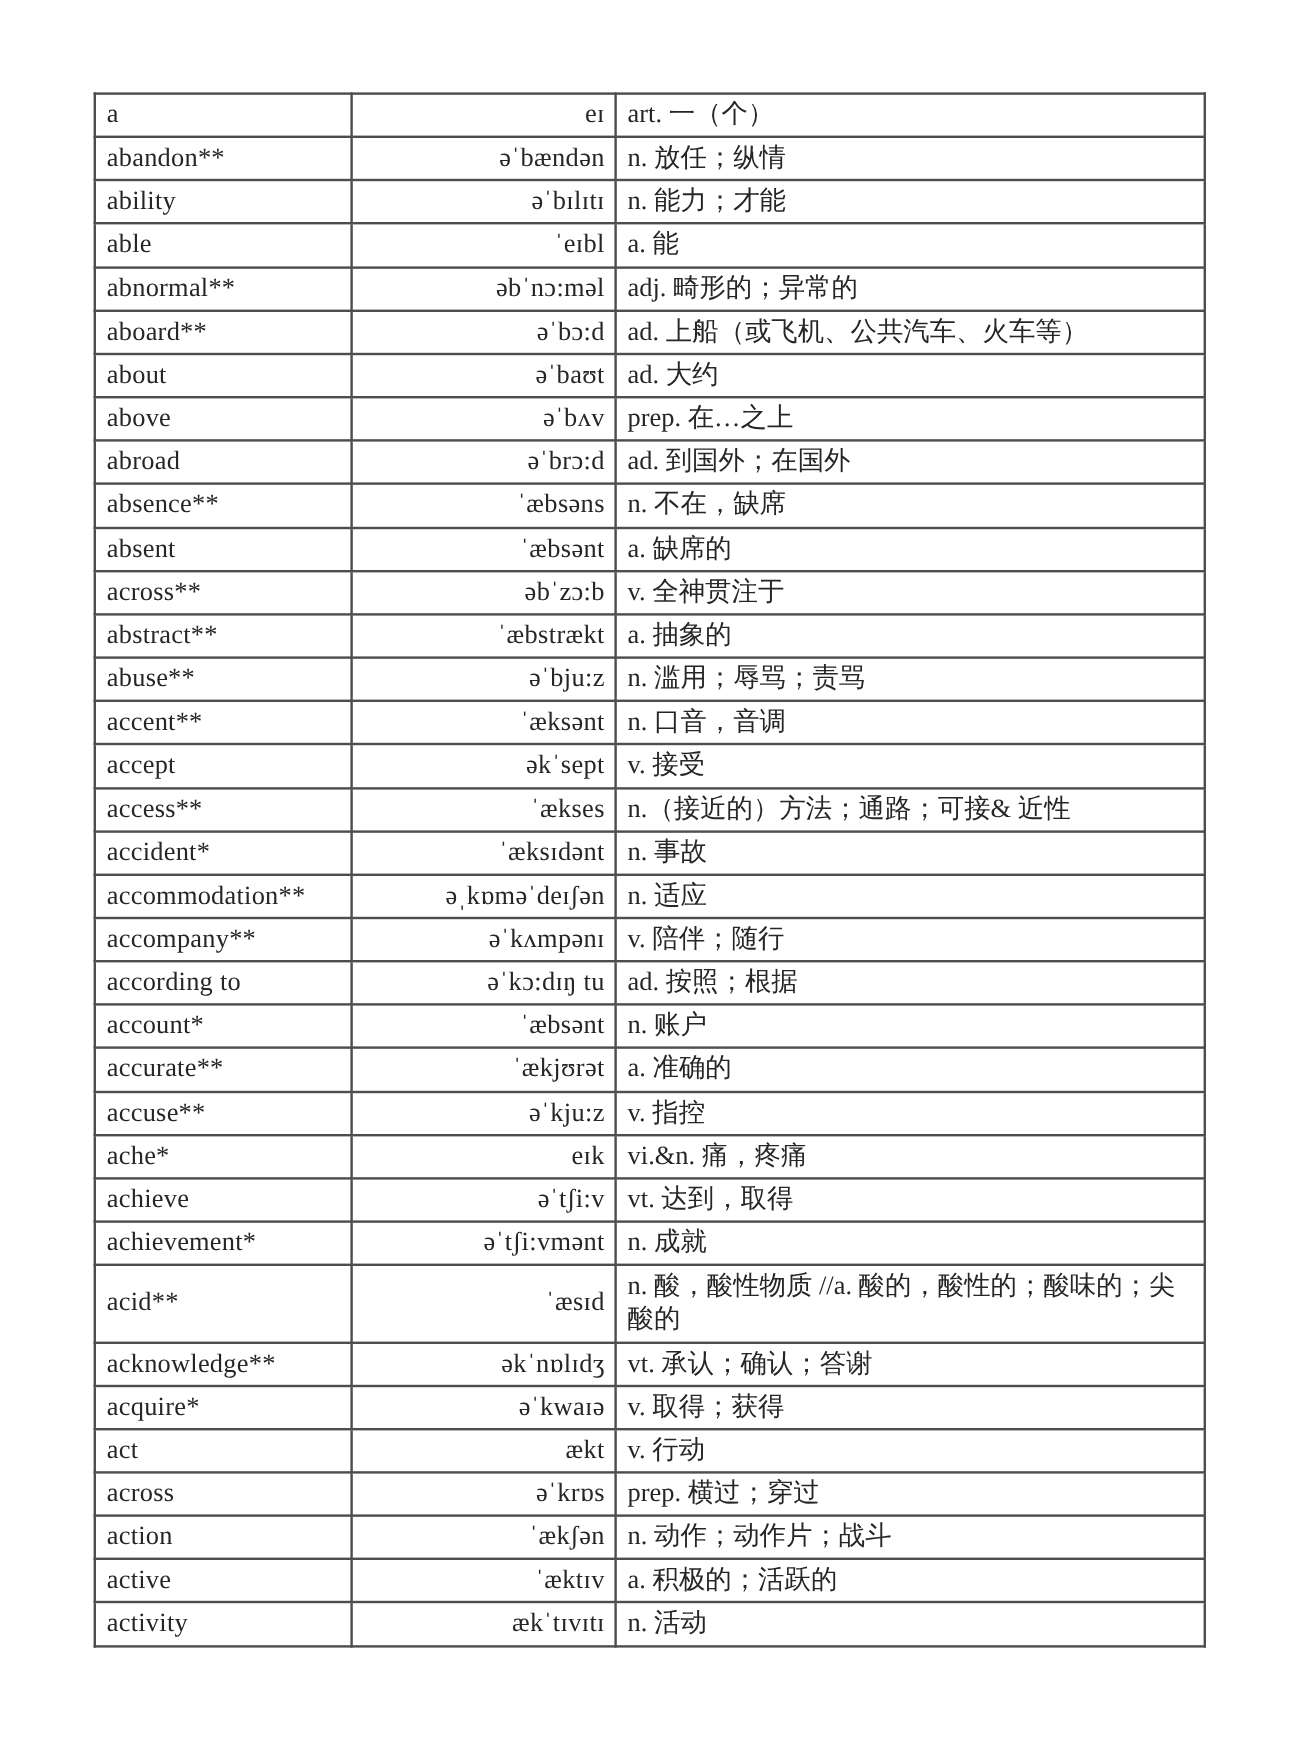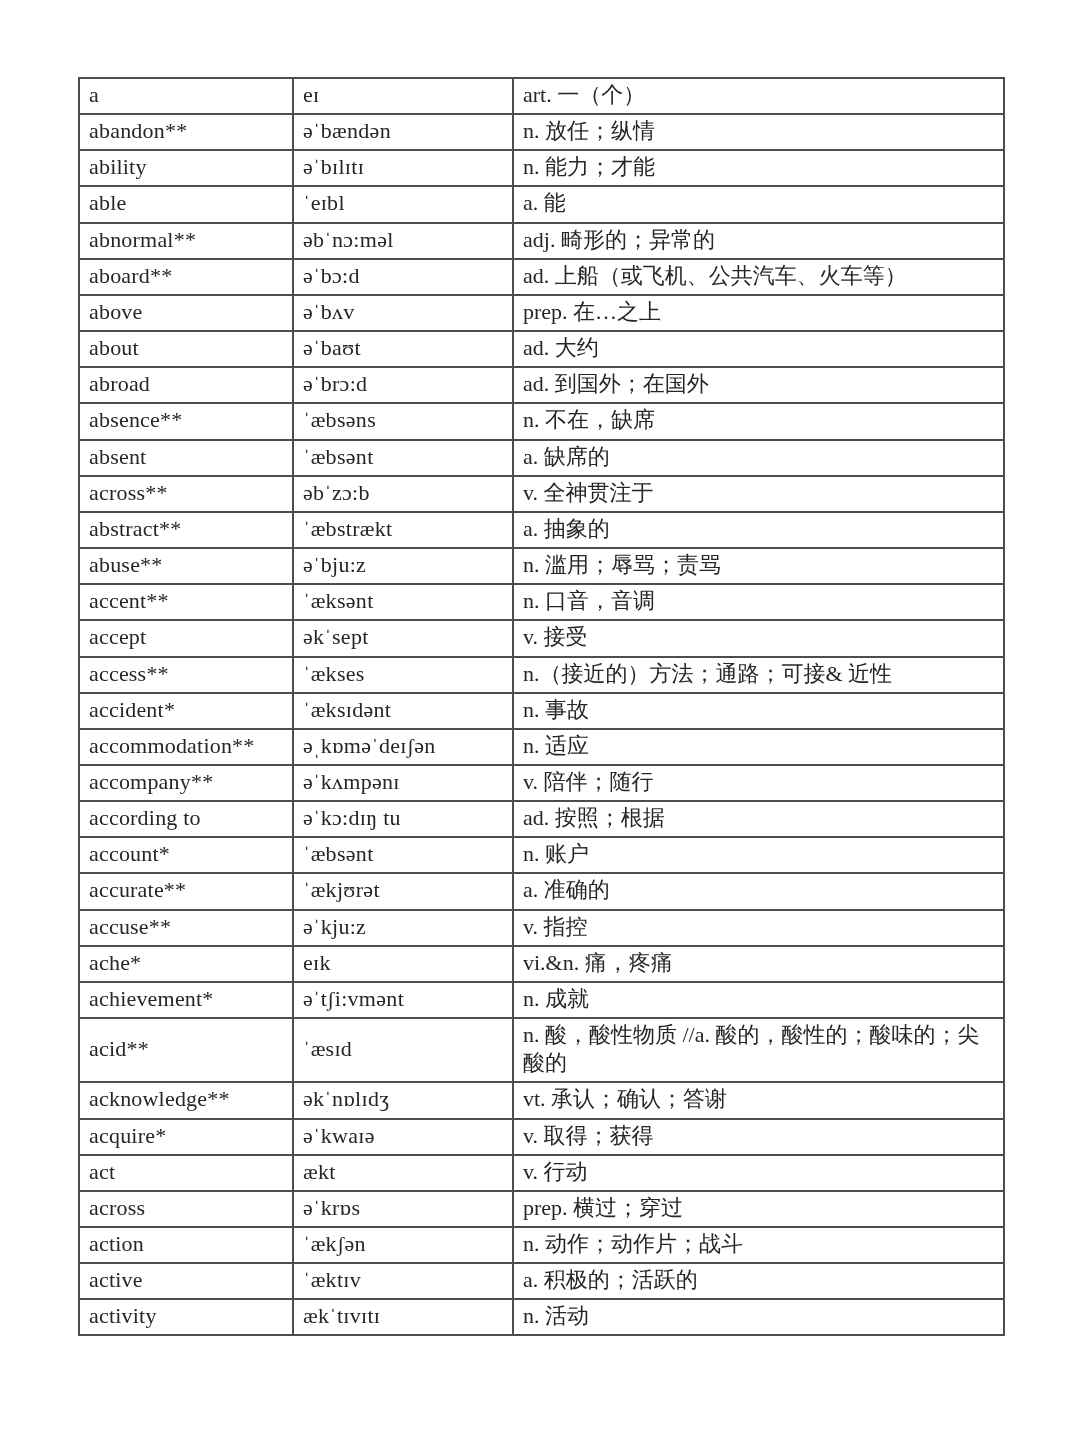--- a/index.html
+++ b/index.html
@@ -25,21 +25,21 @@
     padding: 2px 8px 4px 9px;
     height: 35px;
     font-size: 22px;
     line-height: 1.28;
     color: #262626;
     vertical-align: middle;
     overflow: hidden;
     word-break: break-word;
   }
   td.col-word      { letter-spacing: 0.2px; }
-  td.col-phonetic  { letter-spacing: 0.3px; }
+  td.col-phonetic  { letter-spacing: 0.3px; text-align: right; }
   td.col-definition{ }
 </style>
 </head>
 <body>
 
 <div class="page">
   <table class="vocab">
     <colgroup>
       <col style="width:214px">
       <col style="width:220px">
@@ -76,32 +76,32 @@
     <td class="col-definition">adj. 畸形的；异常的</td>
   </tr>
 
   <tr>
     <td class="col-word">aboard**</td>
     <td class="col-phonetic">əˈbɔ:d</td>
     <td class="col-definition">ad. 上船（或飞机、公共汽车、火车等）</td>
   </tr>
 
   <tr>
+    <td class="col-word">about</td>
+    <td class="col-phonetic">əˈbaʊt</td>
+    <td class="col-definition">ad. 大约</td>
+  </tr>
+
+  <tr>
     <td class="col-word">above</td>
     <td class="col-phonetic">əˈbʌv</td>
     <td class="col-definition">prep. 在…之上</td>
   </tr>
 
   <tr>
-    <td class="col-word">about</td>
-    <td class="col-phonetic">əˈbaʊt</td>
-    <td class="col-definition">ad. 大约</td>
-  </tr>
-
-  <tr>
     <td class="col-word">abroad</td>
     <td class="col-phonetic">əˈbrɔ:d</td>
     <td class="col-definition">ad. 到国外；在国外</td>
   </tr>
 
   <tr>
     <td class="col-word">absence**</td>
     <td class="col-phonetic">ˈæbsəns</td>
     <td class="col-definition">n. 不在，缺席</td>
   </tr>
@@ -191,20 +191,25 @@
     <td class="col-phonetic">əˈkju:z</td>
     <td class="col-definition">v. 指控</td>
   </tr>
 
   <tr>
     <td class="col-word">ache*</td>
     <td class="col-phonetic">eɪk</td>
     <td class="col-definition">vi.&amp;n. 痛，疼痛</td>
   </tr>
 
+  <tr>
+    <td class="col-word">achieve</td>
+    <td class="col-phonetic">əˈtʃi:v</td>
+    <td class="col-definition">vt. 达到，取得</td>
+  </tr>
 
   <tr>
     <td class="col-word">achievement*</td>
     <td class="col-phonetic">əˈtʃi:vmənt</td>
     <td class="col-definition">n. 成就</td>
   </tr>
 
   <tr>
     <td class="col-word">acid**</td>
     <td class="col-phonetic">ˈæsɪd</td>

